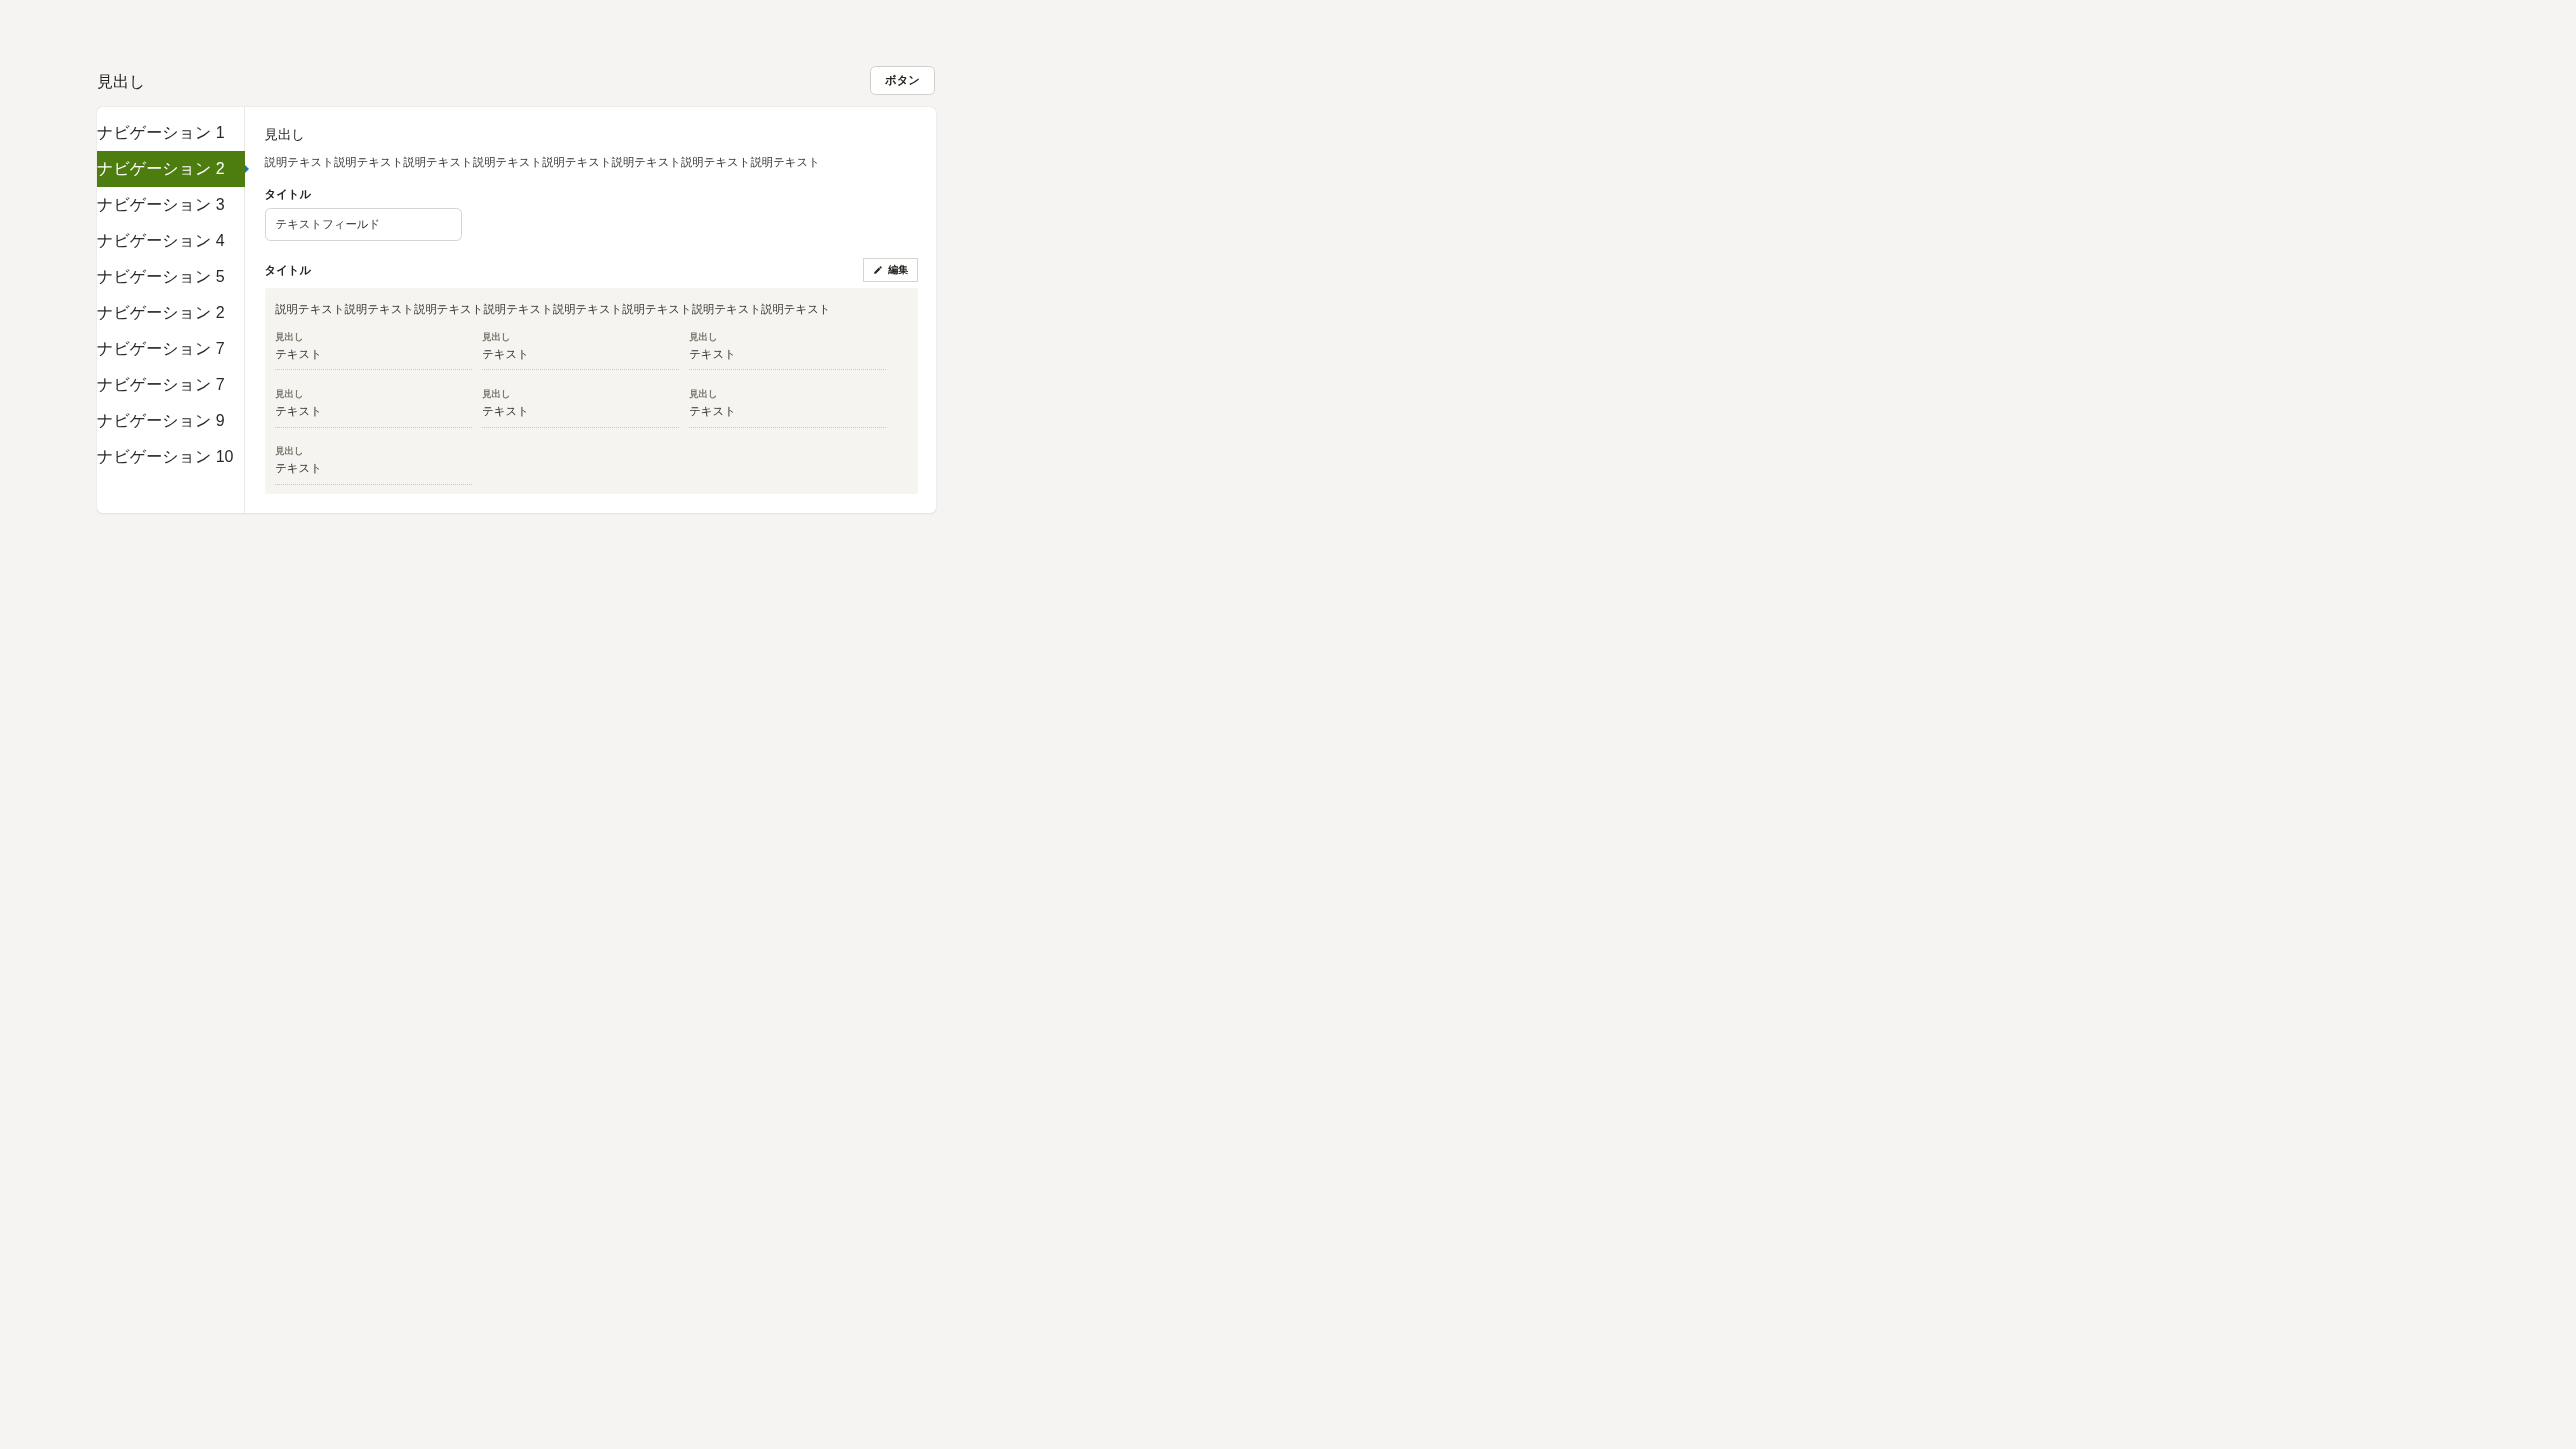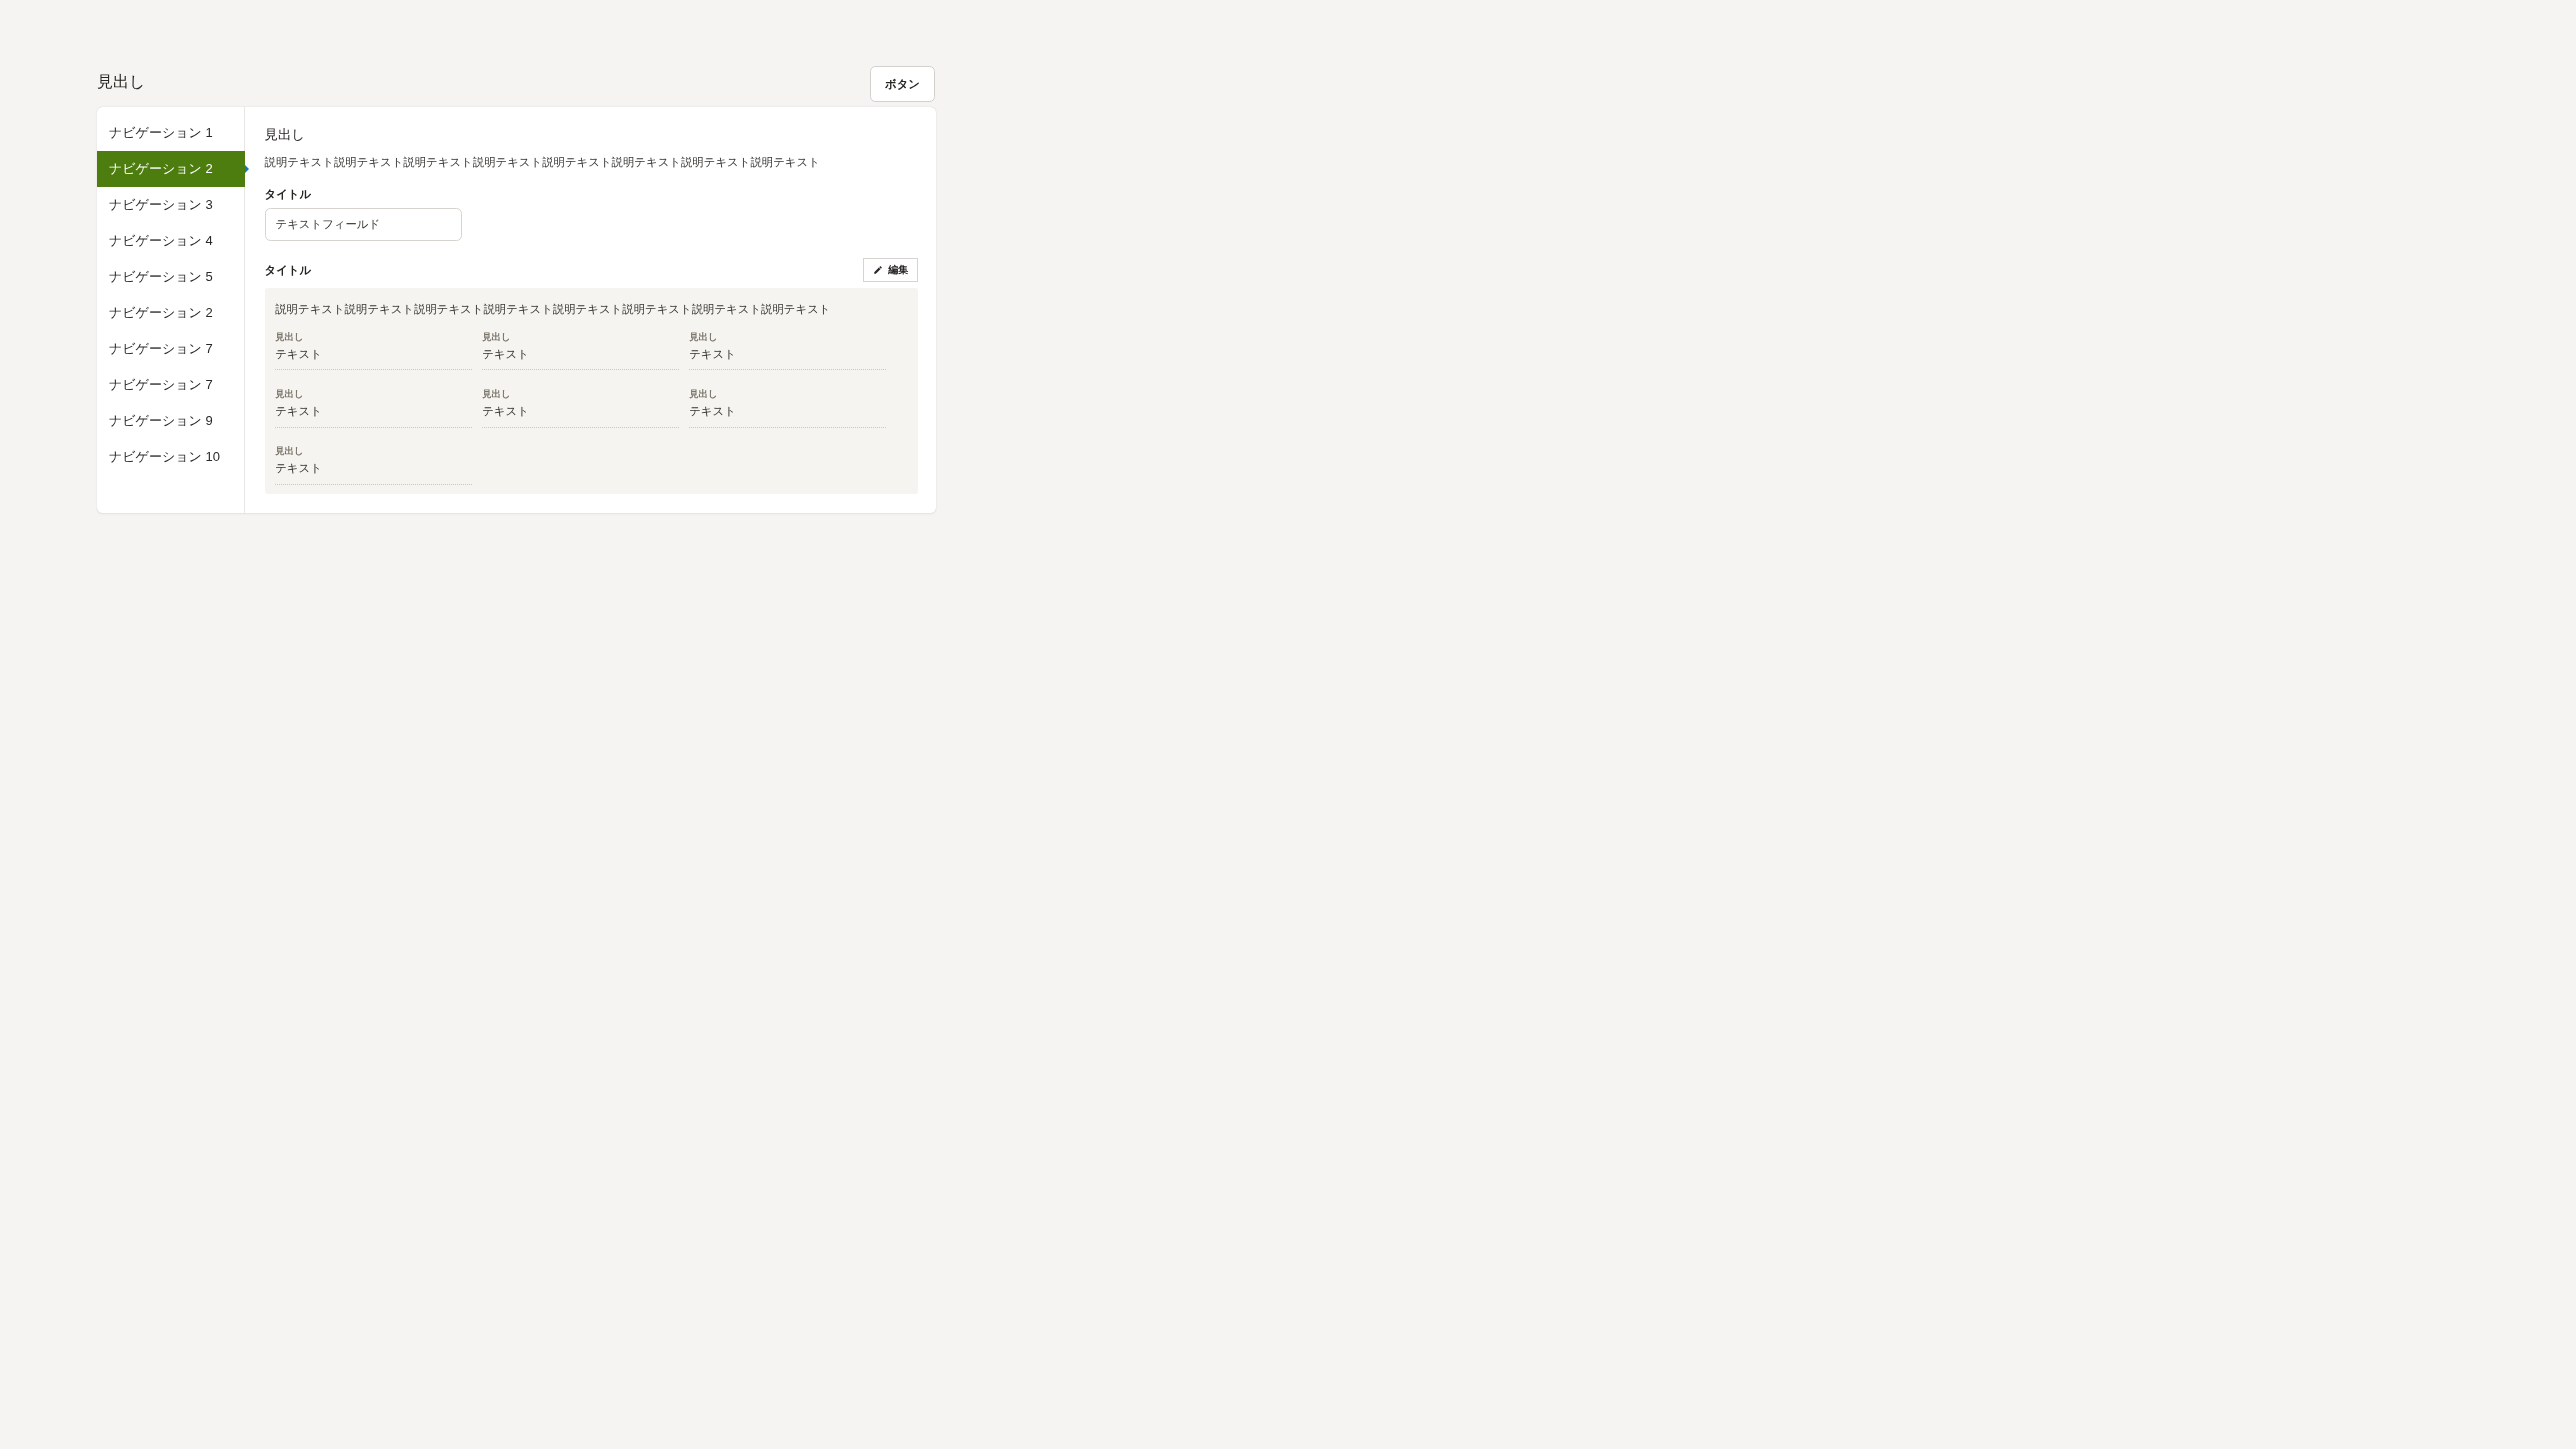--- a/index.html
+++ b/index.html
@@ -1,31 +1,31 @@
 <!DOCTYPE html>
 <html style="font-size:10.7px"><head>
 <meta charset="utf-8">
 <style>
   html,body{margin:0;padding:0;background:#f5f4f2;font-family:"Liberation Sans","DejaVu Sans",sans-serif;}
   .page{position:relative;width:1030px;height:580px;background:#f5f4f2;overflow:hidden;color:#262420;}
 
   .page-title{position:absolute;left:97px;top:71px;font-size:16px;line-height:21.5px;font-weight:500;color:#262420;}
 
-  .top-button{position:absolute;top:66px;right:95px;height:36px;padding:0 14px;background:#ffffff;
+  .top-button{position:absolute;top:66px;right:95px;height:29px;padding:0 14px;background:#ffffff;
     border:0.7px solid #d3d0cb;border-radius:5.4px;font-size:11.4px;font-weight:700;color:#262420;
     display:inline-flex;align-items:center;justify-content:center;cursor:pointer;
     font-family:"Liberation Sans","DejaVu Sans",sans-serif;}
 
   .card{position:absolute;left:97px;top:107px;width:839px;height:406px;background:#ffffff;border-radius:5.4px;
     box-shadow:0 0.7px 2px rgba(35,32,26,.08),0 0 0.7px rgba(35,32,26,.18);display:flex;}
 
   
   .sidebar{width:148px;flex:0 0 148px;border-right:0.7px solid #e9e7e3;padding-top:8px;box-sizing:border-box;}
   .nav-list{list-style:none;margin:0;padding:0;}
-  .nav-item{position:relative;height:36px;line-height:36px;padding-left:12px;font-size:13px;color:#2b2925;
+  .nav-item{position:relative;height:36px;line-height:36px;padding-left:0;font-size:16px;color:#2b2925;
     cursor:pointer;white-space:nowrap;}
   .nav-item.selected{background:#4d7c0f;color:#ffffff;margin-right:-0.7px;}
   .nav-item .arrow{display:none;}
   .nav-item.selected .arrow{display:block;position:absolute;right:-4px;top:50%;margin-top:-4px;width:0;height:0;
     border-left:4px solid #1177c3;border-top:4px solid transparent;border-bottom:4px solid transparent;}
 
   
   .content{flex:1;padding:18px 18px 17.4px 19.5px;box-sizing:border-box;}
   .content-heading{margin:0;font-size:13.4px;line-height:19px;font-weight:400;color:#262420;}
   .content-desc{margin:10px 0 0 0;font-size:11.4px;line-height:16px;color:#363431;}

